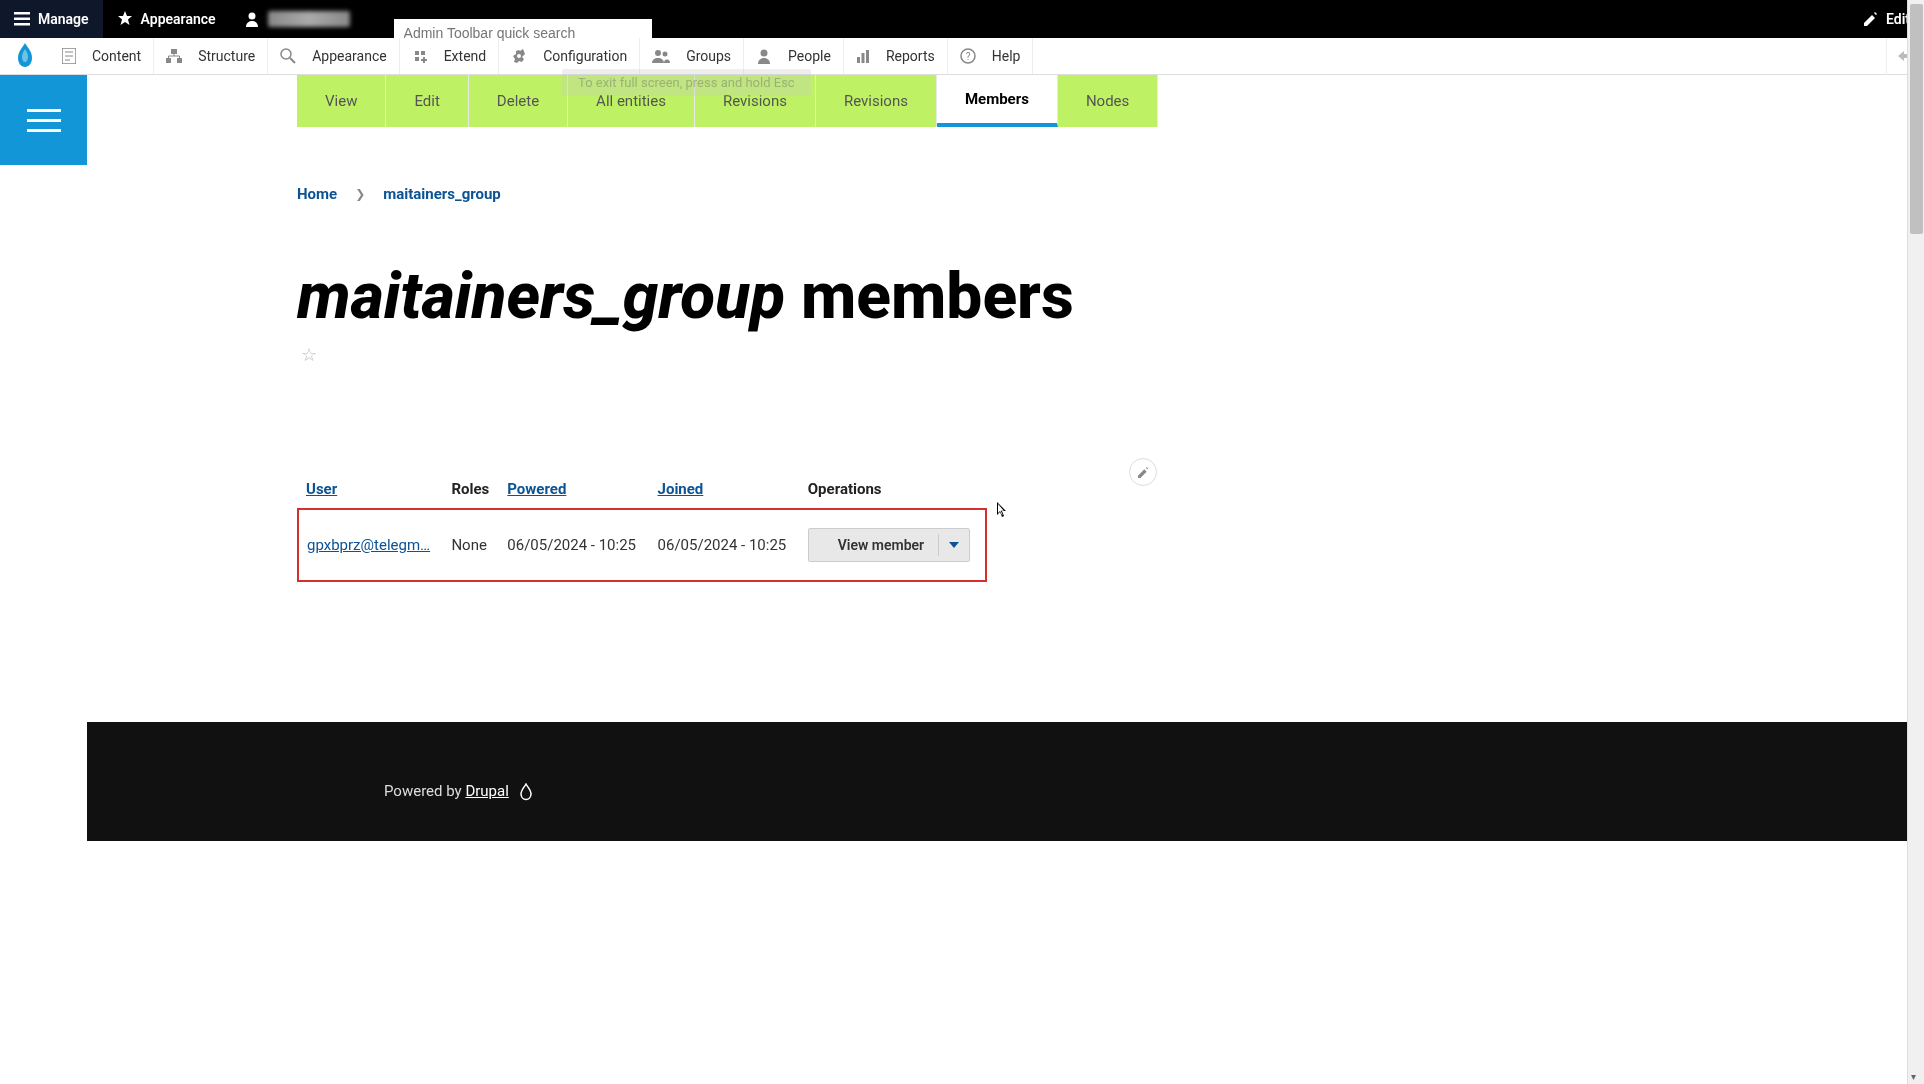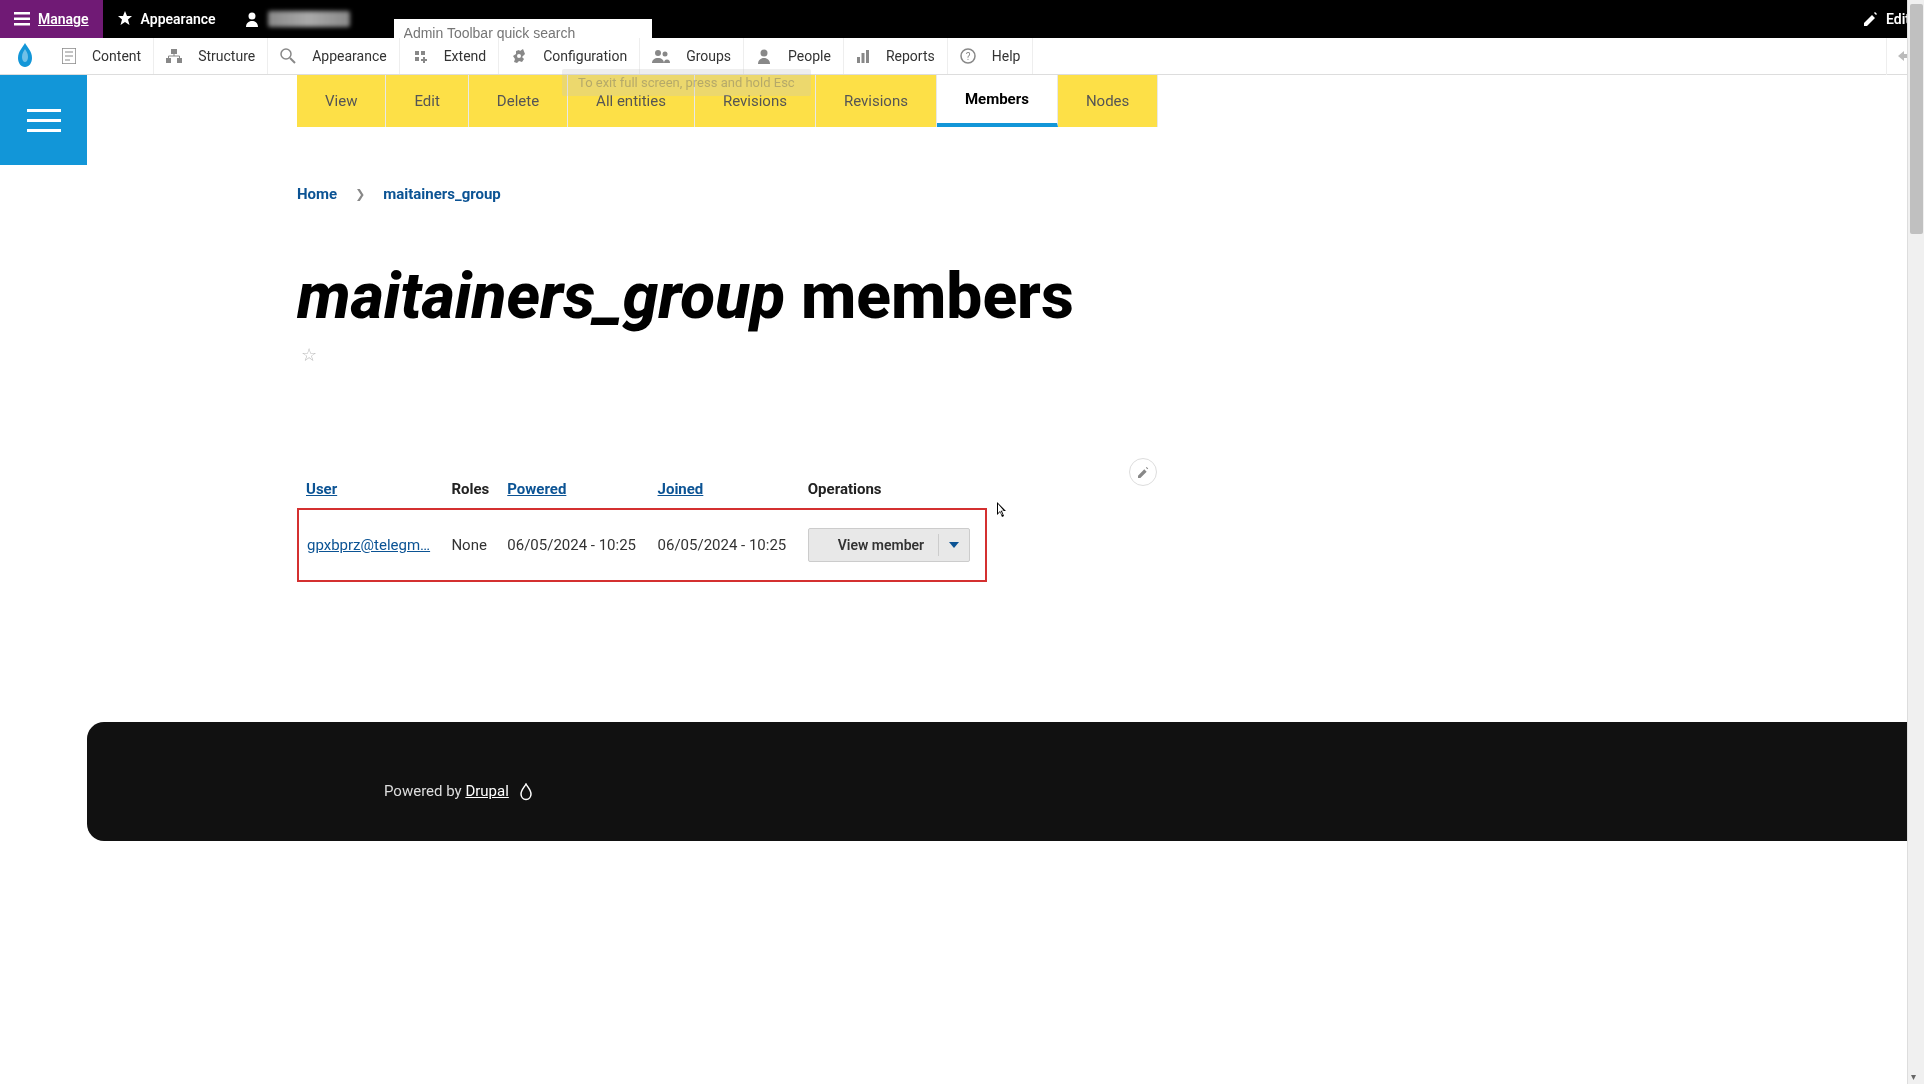--- a/index.html
+++ b/index.html
@@ -16,21 +16,21 @@
     .top-toolbar-item {
       display: flex;
       align-items: center;
       gap: 8px;
       padding: 0 14px;
       height: 100%;
       font-size: 14px;
       font-weight: 600;
       cursor: pointer;
     }
-    .top-toolbar-item.manage { background: #701a75; text-decoration: underline; }
+    .top-toolbar-item.manage { background: #0f172a; }
     .top-toolbar .spacer { flex: 1; }
     .search-input {
       background: #fff;
       border: none;
       height: 28px;
       width: 258px;
       padding: 4px 10px;
       font-size: 14px;
       margin-left: 30px;
       margin-top: 28px;
@@ -122,21 +122,21 @@
       color: rgba(100,100,100,0.4);
       padding: 6px 16px;
       font-size: 13px;
       border-radius: 2px;
     }
     
     .tabs-row {
       margin-left: 210px;
       margin-top: 0;
       display: flex;
-      background: #fde047;
+      background: #bef264;
       height: 52px;
       width: fit-content;
       text-align: center;
     }
     .tab {
       padding: 0 28px;
       height: 52px;
       display: flex;
       align-items: center;
       font-size: 15px;
@@ -246,21 +246,20 @@
       color: #000;
       pointer-events: none;
     }
     
     .footer {
       background: #111;
       color: #ddd;
       padding: 60px 0 40px 297px;
       margin-top: 140px;
       font-size: 15px;
-      border-radius: 17px;
     }
     .footer a { color: #fff; text-decoration: underline; }
     .footer-drop {
       display: inline-block;
       margin-left: 6px;
       vertical-align: middle;
     }
     
     .scrollbar-right {
       position: fixed;

